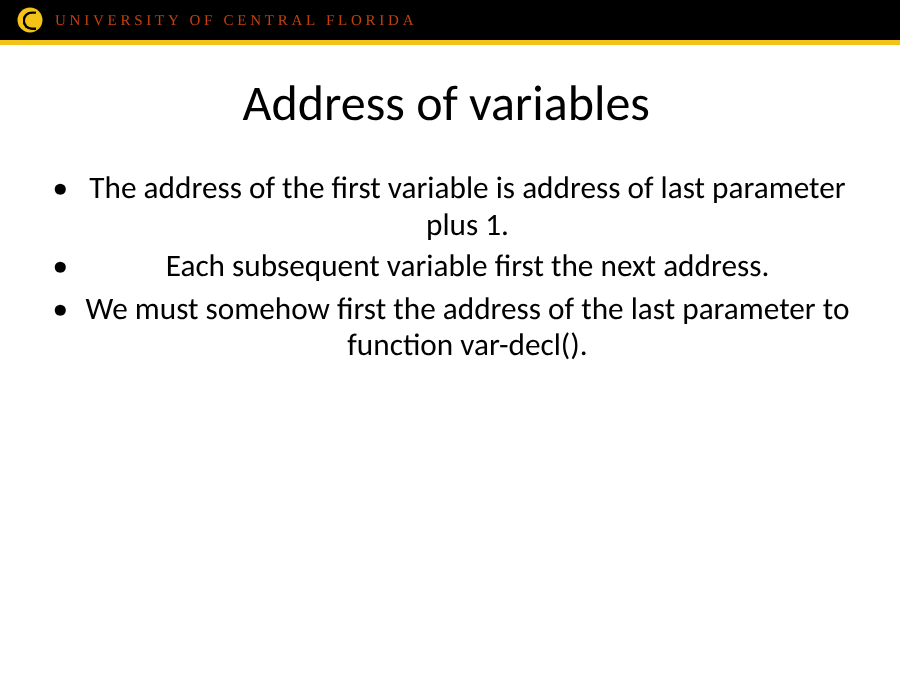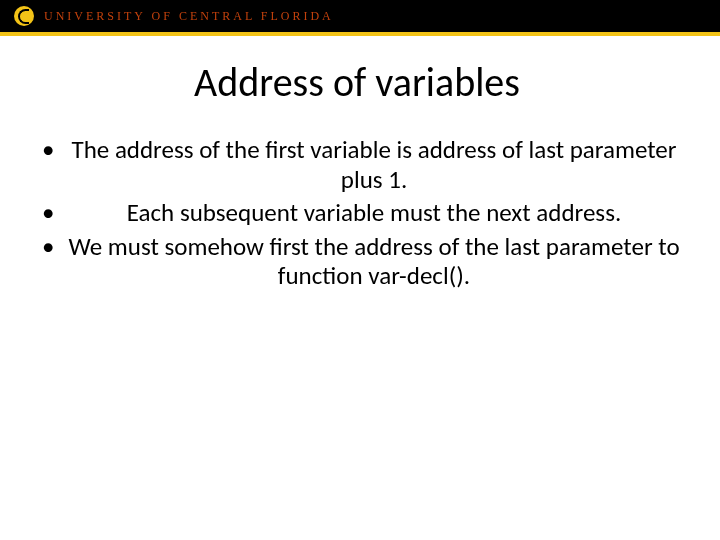--- a/index.html
+++ b/index.html
@@ -83,16 +83,16 @@
 <div class="header-bar">
   <div class="logo-disc"></div>
   <div class="univ-name">UNIVERSITY OF CENTRAL FLORIDA</div>
 </div>
 <div class="gold-rule"></div>
 
 <div class="slide-body">
   <h1 class="slide-title">Address of variables</h1>
   <ul class="bullets">
     <li>The address of the first variable is address of last parameter plus 1.</li>
-    <li>Each subsequent variable must the next address.</li>
+    <li>Each subsequent variable first the next address.</li>
     <li>We must somehow first the address of the last parameter to function var-decl().</li>
   </ul>
 </div>
 
 </body></html>

